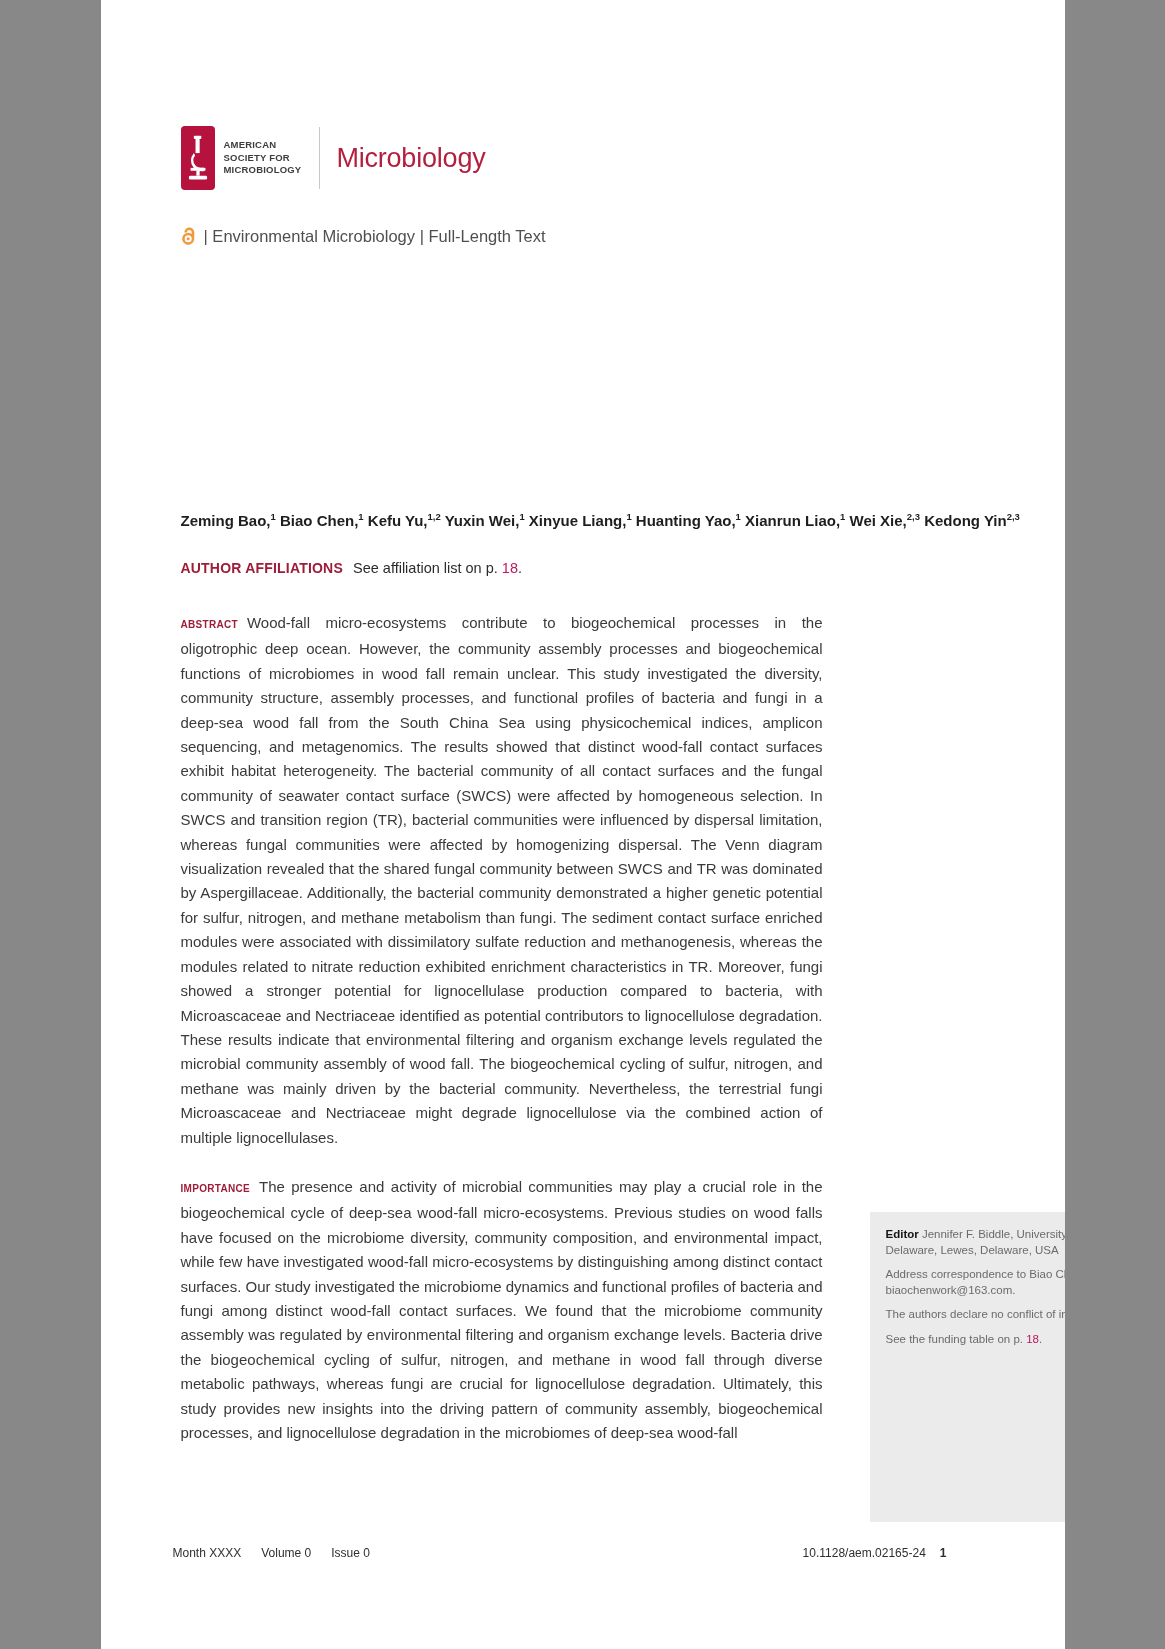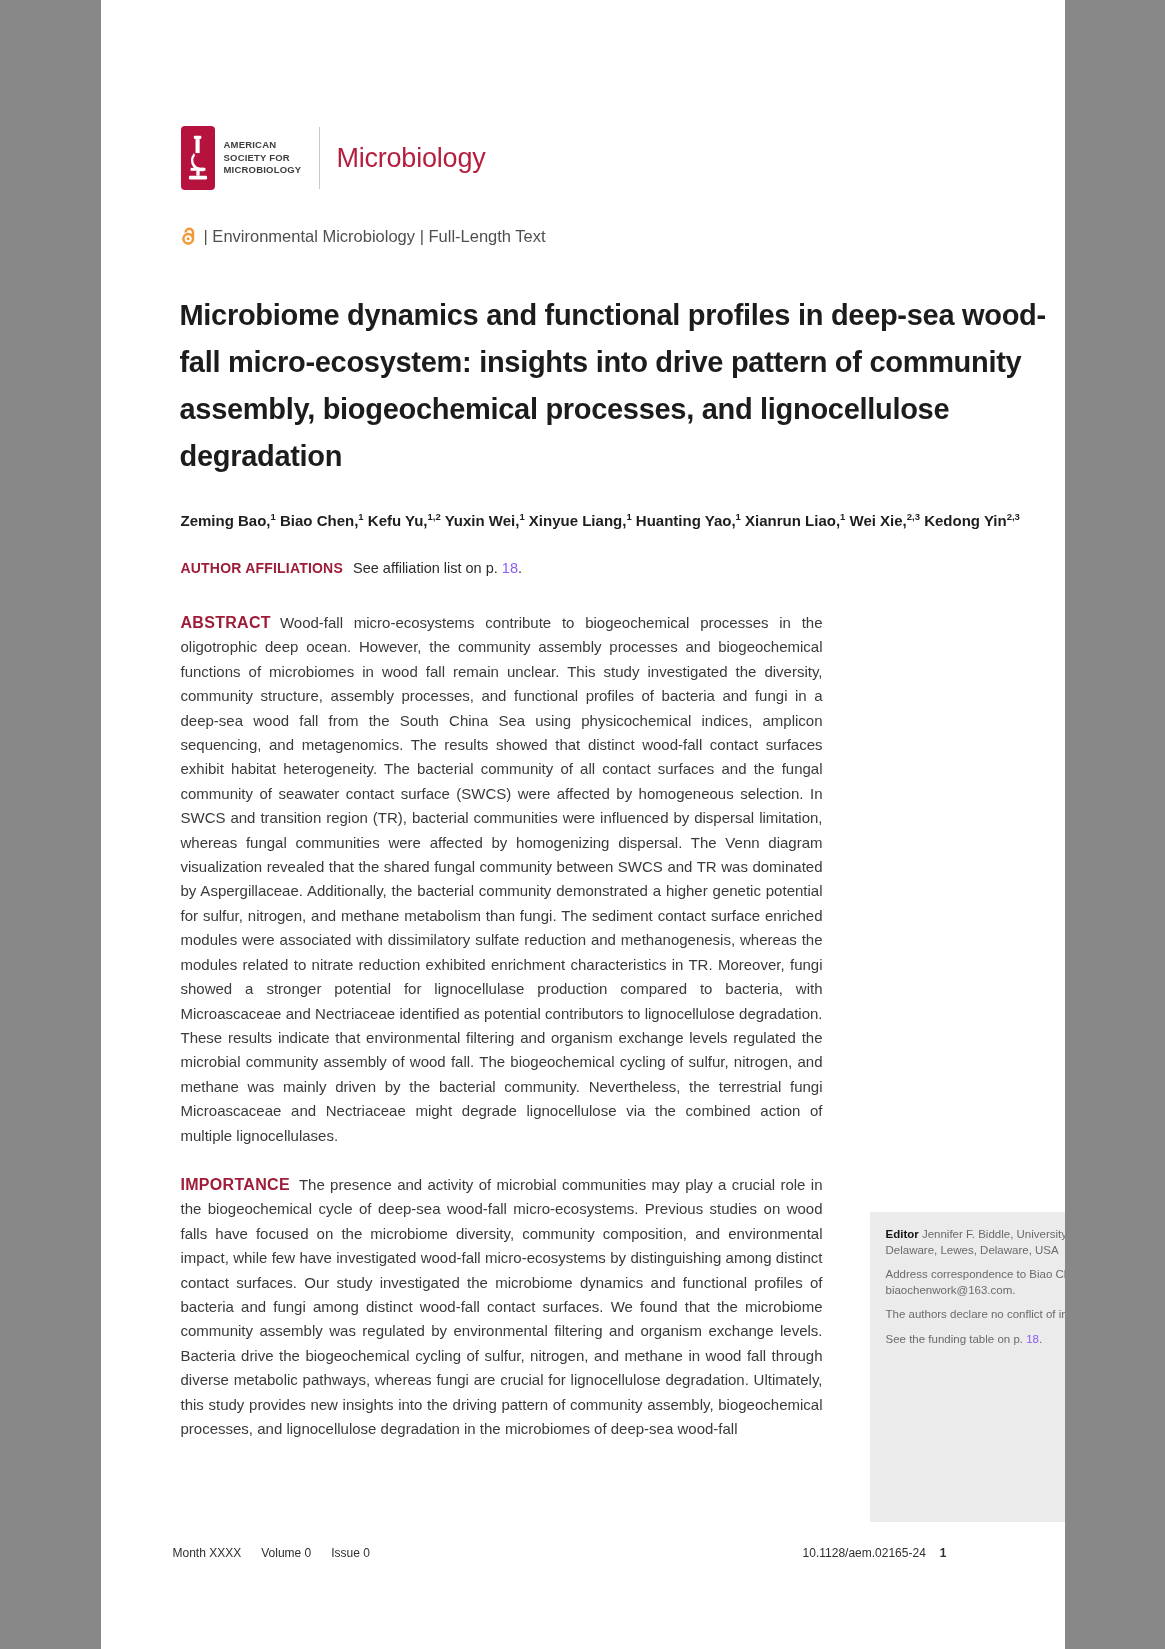--- a/index.html
+++ b/index.html
@@ -46,27 +46,27 @@
     position: absolute; left: 79px; top: 292px; width: 880px;
     font-size: 29px; font-weight: bold; color: #1c1c1c;
     line-height: 47px; letter-spacing: -0.3px;
   }
   .authors { position: absolute; left: 80px; top: 511px; width: 900px; font-size: 15px; font-weight: bold; color: #1e1e1e; white-space: nowrap; }
   .authors sup { font-size: 9.5px; font-weight: bold; }
 
   .affil-line { position: absolute; left: 80px; top: 560px; font-size: 14.5px; color: #2b2b2b; }
   .red-label { color: #9f1c38; font-weight: bold; }
   .affil-line .red-label { font-size: 14px; letter-spacing: 0.2px; margin-right: 6px; }
-  .page-link { color: #8b5cf6; }
+  .page-link { color: #be185d; }
 
   
   .main-col { position: absolute; left: 80px; top: 611px; width: 642px; }
   .para { font-size: 15px; line-height: 24.4px; text-align: justify; color: #3a3a3a; }
   .para + .para { margin-top: 25px; }
-  .para .red-label { font-size: 16px; letter-spacing: 0.3px; margin-right: 9px; }
+  .para .red-label { font-size: 10px; letter-spacing: 0.3px; margin-right: 9px; }
 
   
   .meta-box {
     position: absolute; left: 769px; top: 1212px; width: 271px; min-height: 310px;
     background: #ebebeb; padding: 15px 26px 14px 16px;
     font-size: 11.5px; line-height: 15.5px; color: #6b6b6b;
   }
   .meta-box p + p { margin-top: 9px; }
   .meta-bold { color: #141414; font-weight: bold; }
   .link-lavender { color: #7b7fd0; }
@@ -130,21 +130,20 @@
     <span class="oa-icon">
       <svg width="16" height="20" viewBox="0 0 20 24" aria-hidden="true">
         <circle cx="9" cy="15.5" r="6" fill="none" stroke="#ef9b3c" stroke-width="3.2"></circle>
         <path d="M15 14 v-6.5 a4.6 4.6 0 0 0 -9.2 0" fill="none" stroke="#ef9b3c" stroke-width="3.2"></path>
         <circle cx="9" cy="15.5" r="1.9" fill="#ef9b3c"></circle>
       </svg>
     </span>
     <span>| Environmental Microbiology | Full-Length Text</span>
   </div>
 
-  <h1 class="article-title">Microbiome dynamics and functional profiles in deep-sea wood-fall micro-ecosystem: insights into drive pattern of community assembly, biogeochemical processes, and lignocellulose degradation</h1>
 
   <div class="authors">
     <span>Zeming Bao,</span><sup>1</sup><span> Biao Chen,</span><sup>1</sup><span> Kefu Yu,</span><sup>1,2</sup><span> Yuxin Wei,</span><sup>1</sup><span> Xinyue Liang,</span><sup>1</sup><span> Huanting Yao,</span><sup>1</sup><span> Xianrun Liao,</span><sup>1</sup><span> Wei Xie,</span><sup>2,3</sup><span> Kedong Yin</span><sup>2,3</sup>
   </div>
 
   <div class="affil-line">
     <span class="red-label">AUTHOR AFFILIATIONS</span>
     <span>See affiliation list on p.</span>
     <span class="page-link">18</span><span>.</span>
   </div>

